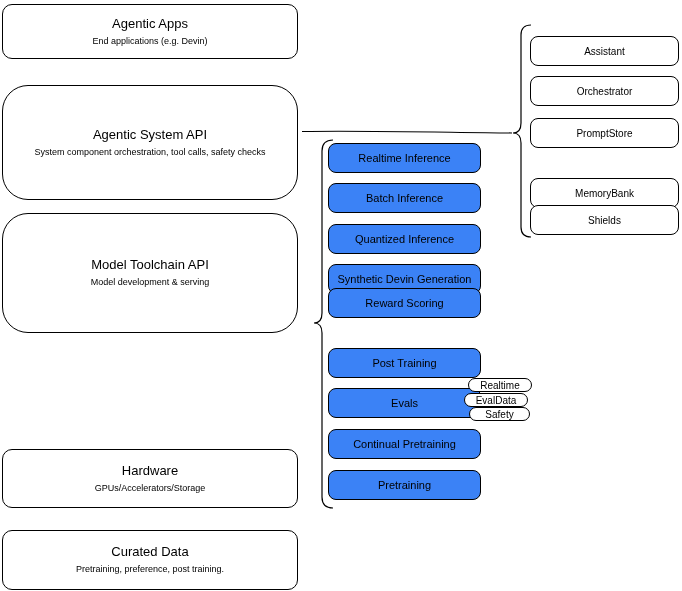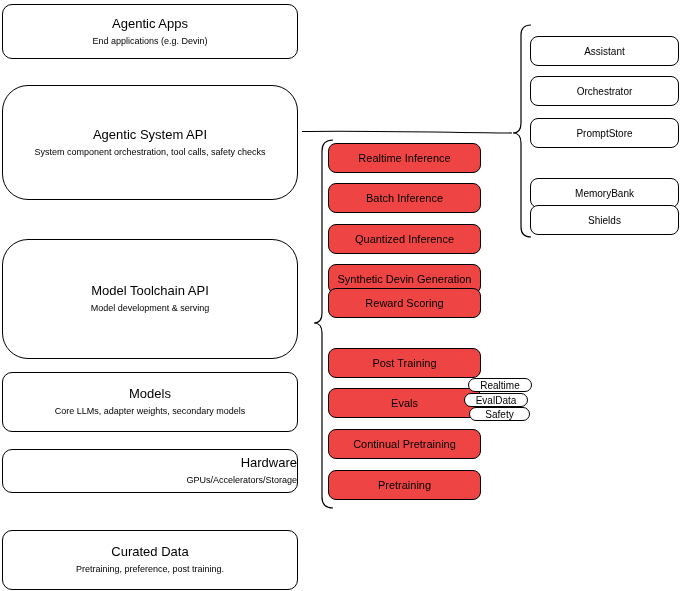--- a/index.html
+++ b/index.html
@@ -48,21 +48,21 @@
   }
   .r10 { border-radius: 10px; }
   .r26 { border-radius: 26px; }
   .mbox {
     position: absolute;
     left: 328px;
     width: 153px;
     height: 30px;
     border: 1px solid #000000;
     border-radius: 8px;
-    background: #ef4444;
+    background: #3b82f6;
     box-sizing: border-box;
     display: flex;
     align-items: center;
     justify-content: center;
     font-size: 11px;
     text-align: center;
   }
   .rbox {
     position: absolute;
     left: 530px;
@@ -109,31 +109,27 @@
   <div class="lbox r10" style="top:4px; height:55px;">
     <div class="title">Agentic Apps</div>
     <div class="subtitle">End applications (e.g. Devin)</div>
   </div>
 
   <div class="lbox r26" style="top:85px; height:115px;">
     <div class="title">Agentic System API</div>
     <div class="subtitle">System component orchestration, tool calls, safety checks</div>
   </div>
 
-  <div class="lbox r26" style="top:239px; height:120px;">
+  <div class="lbox r26" style="top:213px; height:120px;">
     <div class="title">Model Toolchain API</div>
     <div class="subtitle">Model development &amp; serving</div>
   </div>
 
-  <div class="lbox r10" style="top:372px; height:60px;">
-    <div class="title">Models</div>
-    <div class="subtitle">Core LLMs, adapter weights, secondary models</div>
-  </div>
 
-  <div class="lbox r10" style="top:449px; height:44px;align-items:flex-end;">
+  <div class="lbox r10" style="top:449px; height:59px;">
     <div class="title">Hardware</div>
     <div class="subtitle">GPUs/Accelerators/Storage</div>
   </div>
 
   <div class="lbox r10" style="top:530px; height:60px;">
     <div class="title">Curated Data</div>
     <div class="subtitle">Pretraining, preference, post training.</div>
   </div>
 
   <div class="mbox" style="top:143px;">Realtime Inference</div>

